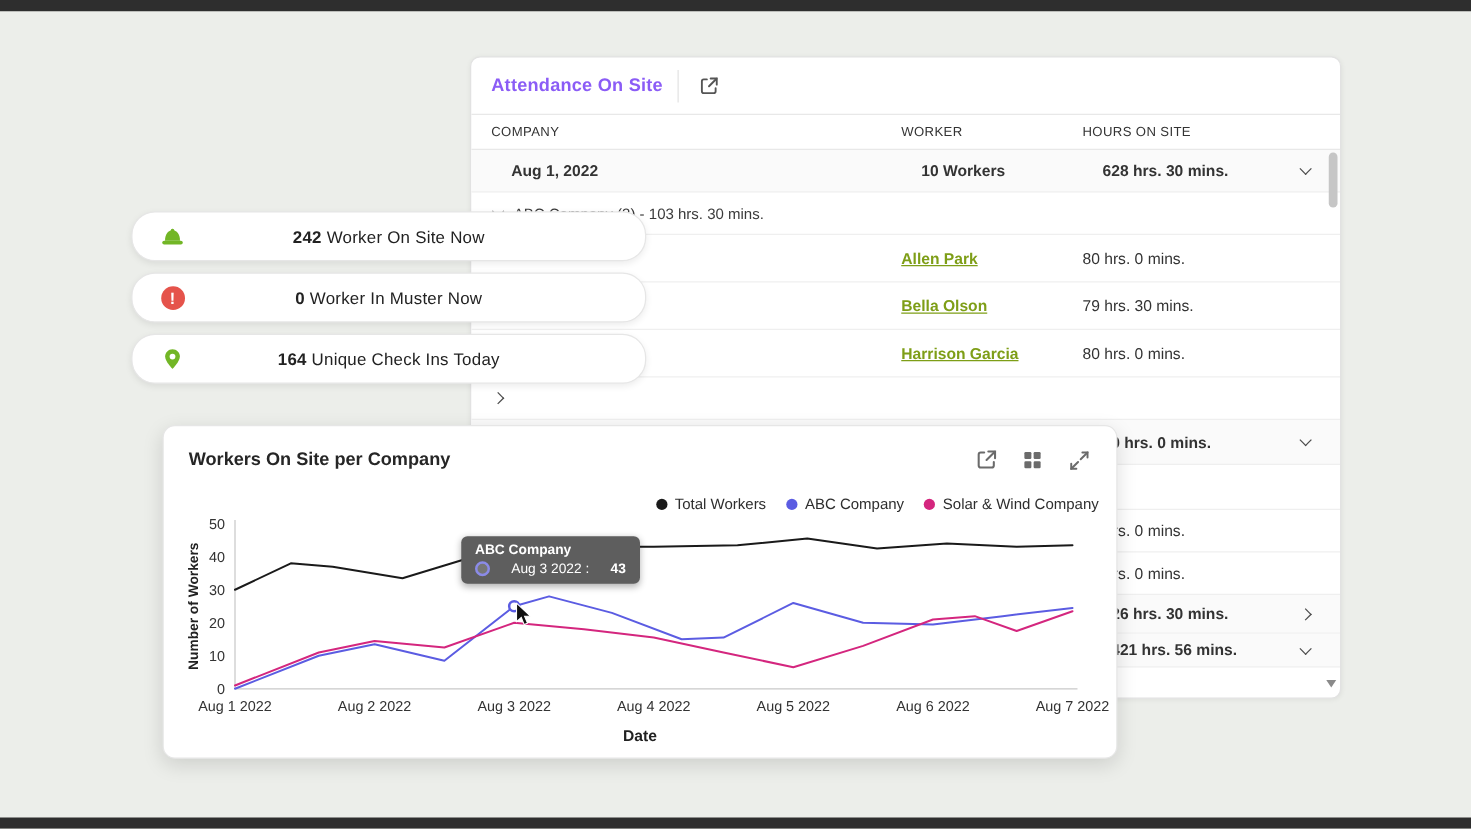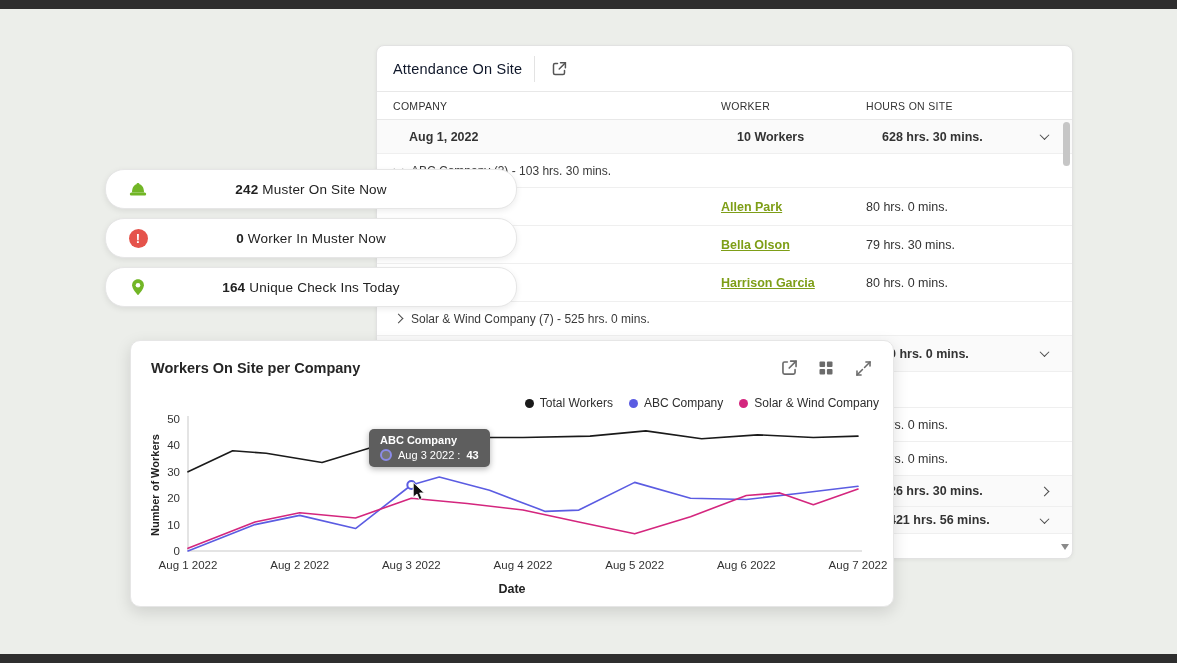--- a/index.html
+++ b/index.html
@@ -11,21 +11,21 @@
   .edge-bar.top{top:0;}
   .edge-bar.bottom{bottom:0;}
 
   
   .att-card{
     position:absolute;left:376px;top:45px;width:695px;height:512px;
     background:#fff;border:1px solid #E2E2E2;border-radius:8px;
     box-shadow:0 1px 4px rgba(0,0,0,.06);overflow:hidden;
   }
   .att-header{height:45px;display:flex;align-items:center;padding:0 14px 0 16px;border-bottom:1px solid #E8E8E8;}
-  .att-title{font-weight:normal;font-size:14.5px;color:#0f172a;letter-spacing:.2px;}
+  .att-title{font-weight:bold;font-size:14.5px;color:#8b5cf6;letter-spacing:.2px;}
   .search-box{
     margin-left:auto;width:252px;height:30px;border:1px solid #CFCFCF;border-radius:16px;
     display:flex;align-items:center;gap:7px;padding:0 12px;background:#fff;box-sizing:border-box;
   }
   .search-box input{border:none;outline:none;flex:1;font-size:12.5px;color:#333;font-family:"Liberation Sans",sans-serif;background:transparent;}
   .search-box input::placeholder{color:#9C9C9C;}
   .hdr-divider{width:1px;height:26px;background:#E3E3E3;margin:0 12px;}
   .icon-btn{background:none;border:none;padding:0;width:24px;height:24px;cursor:pointer;display:flex;align-items:center;justify-content:center;}
 
   .t-head,.t-row{display:grid;grid-template-columns:330px 145px 1fr 44px;align-items:center;}
@@ -70,21 +70,21 @@
   .legend-dot{width:9px;height:9px;border-radius:50%;display:inline-block;}
   #chart-svg{position:absolute;left:12px;top:70px;overflow:visible;}
   #chart-svg text{font-family:"Liberation Sans",sans-serif;font-size:11.5px;fill:#333;}
   .x-axis-label{position:absolute;left:0;top:241px;width:100%;text-align:center;font-weight:bold;font-size:12.5px;color:#222;}
   .y-axis-label{position:absolute;left:-46px;top:138px;width:140px;text-align:center;transform:rotate(-90deg);font-weight:bold;font-size:11px;color:#222;}
   .tooltip{
     position:absolute;left:238px;top:88px;background:#5E5E5E;border-radius:5px;color:#fff;
     padding:5px 11px 6px;box-shadow:0 2px 6px rgba(0,0,0,.3);white-space:nowrap;
   }
   .tooltip-title{font-weight:bold;font-size:11px;margin-bottom:3px;}
-  .tooltip-line{display:flex;align-items:center;gap:6px;font-size:11px;}
+  .tooltip-line{display:flex;align-items:center;gap:17px;font-size:11px;}
   .tooltip-ring{width:8px;height:8px;border:2px solid #8B8BE8;border-radius:50%;background:rgba(255,255,255,.15);display:inline-block;}
   .cursor-icon{position:absolute;left:281px;top:141px;}
 </style>
 </head>
 <body>
 
 <div class="edge-bar top"></div>
 <div class="edge-bar bottom"></div>
 
 <section class="att-card">
@@ -140,21 +140,20 @@
   <div class="t-row h37">
     <div class="c1"></div>
     <div class="c2"><a class="wlink">Harrison Garcia</a></div>
     <div class="c3">80 hrs. 0 mins.</div>
     <div class="c4"></div>
   </div>
 
   <div class="t-row h33">
     <div class="group-cell">
       <span class="chev right"></span>
-      <span>Solar &amp; Wind Company (7) - 525 hrs. 0 mins.</span>
     </div>
   </div>
 
   <div class="t-row h35 bold shade">
     <div class="c1"></div>
       <div class="c2"></div>
     <div class="c3">40 hrs. 0 mins.</div>
     <div class="c4">
         <span class="chev down"></span>
       </div>
@@ -204,21 +203,21 @@
 </section>
 
 <div class="pill" style="top:169px">
   <span class="pill-icon">
     <svg width="21" height="21" viewBox="0 0 20 20">
       <path d="M4 13 C4 7.6 6.6 4.6 10 4.6 C13.4 4.6 16 7.6 16 13 Z" fill="#72B626"></path>
       <rect x="1.8" y="13" width="16.4" height="3" rx="1.5" fill="#72B626"></rect>
       <rect x="8.6" y="3.4" width="2.8" height="4" rx="1.2" fill="#72B626"></rect>
     </svg>
   </span>
-  <span class="pill-text"><b>242</b>&nbsp;<span>Muster On Site Now</span></span>
+  <span class="pill-text"><b>242</b>&nbsp;<span>Worker On Site Now</span></span>
 </div>
 
 <div class="pill" style="top:218px">
   <span class="pill-icon">
     <span class="alert-circle">!</span>
   </span>
   <span class="pill-text"><b>0</b>&nbsp;<span>Worker In Muster Now</span></span>
 </div>
 
 <div class="pill" style="top:267px">

